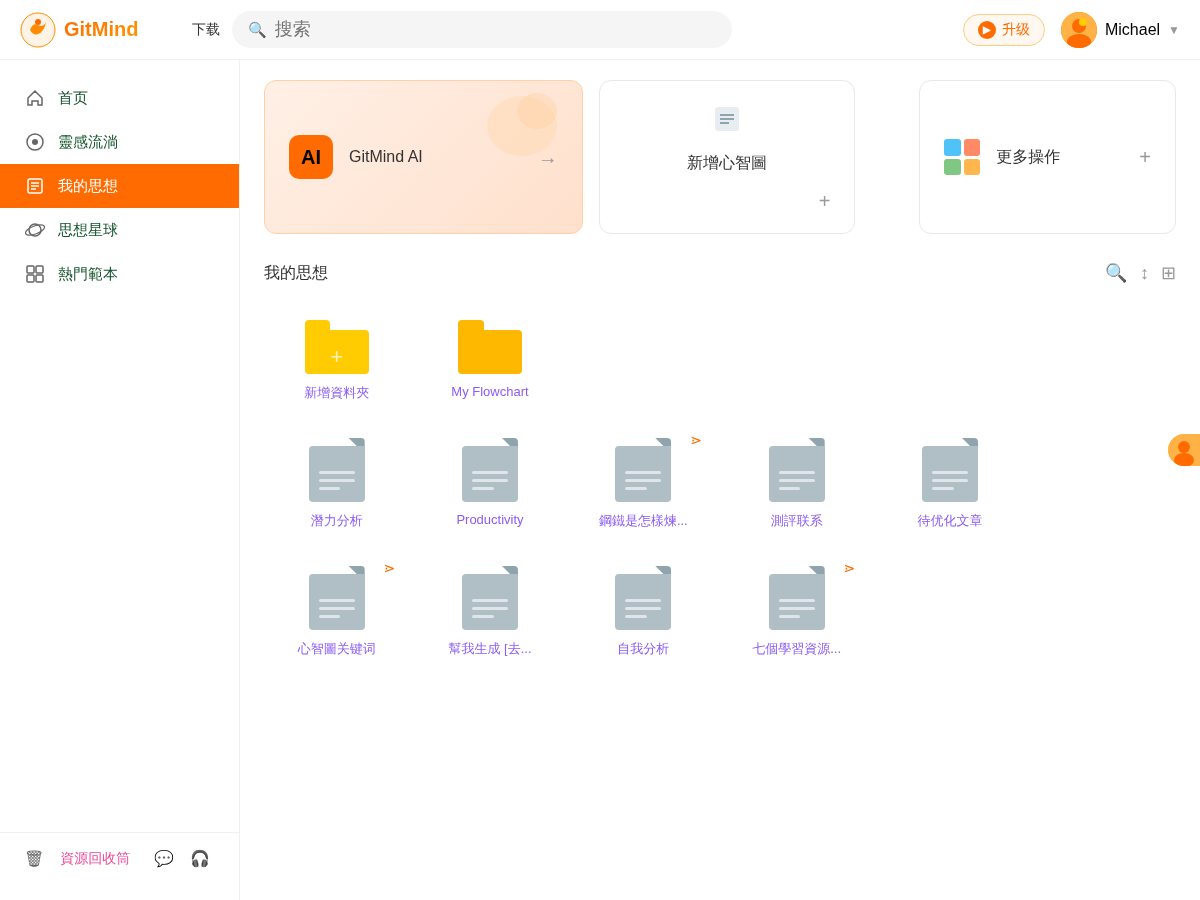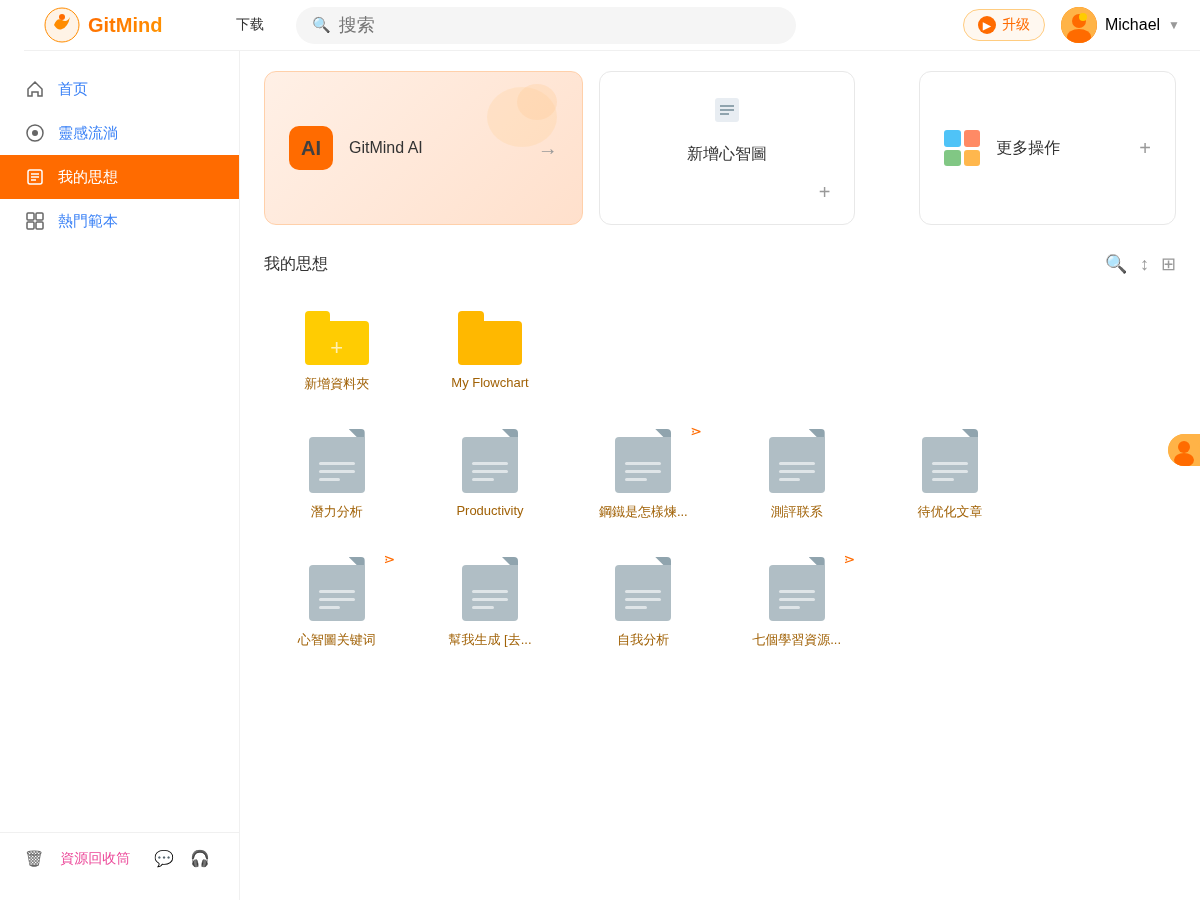--- a/index.html
+++ b/index.html
@@ -1,26 +1,24 @@
 <!DOCTYPE html>
 <html><head>
   <meta charset="utf-8">
   <style>
     * { box-sizing: border-box; margin: 0; padding: 0; }
     body { font-family: -apple-system, BlinkMacSystemFont, 'PingFang SC', 'Microsoft YaHei', sans-serif; background: #fff; width: 1200px; height: 900px; overflow: hidden; display: flex; flex-direction: column; }
 
     
     .header {
-      height: 51px;
+      height: 60px;
       display: flex;
       align-items: center;
       padding: 0 20px;
       border-bottom: 1px solid #f0f0f0;
-      gap: 20px;
-      margin-left: 24px;
     }
     .logo-area {
       display: flex;
       align-items: center;
       gap: 8px;
       min-width: 160px;
     }
     .logo-icon {
       width: 36px;
       height: 36px;
@@ -125,21 +123,21 @@
     .sidebar-nav {
       flex: 1;
     }
     .sidebar-item {
       display: flex;
       align-items: center;
       gap: 12px;
       padding: 12px 24px;
       cursor: pointer;
       font-size: 15px;
-      color: #3b82f6;
+      color: #14532d;
       border-radius: 0;
     }
     .sidebar-item.active {
       background: #ff6b00;
       color: white;
     }
     .sidebar-item.active .sidebar-icon { color: white; }
     .sidebar-icon {
       font-size: 18px;
       color: #666;
@@ -199,21 +197,21 @@
       border: 1px solid #e8e8e8;
     }
     .action-icon-ai {
       width: 44px;
       height: 44px;
       background: #ff6b00;
       border-radius: 10px;
       display: flex;
       align-items: center;
       justify-content: center;
-      color: #404040;
+      color: #000000;
       font-size: 20px;
       font-weight: bold;
     }
     .action-card-label {
       font-size: 16px;
       font-weight: 500;
       color: #333;
     }
     .action-card-arrow {
       margin-left: auto;
@@ -349,21 +347,21 @@
       flex-direction: column;
       gap: 5px;
     }
     .file-line {
       height: 3px;
       background: rgba(255,255,255,0.6);
       border-radius: 2px;
     }
     .file-name {
       font-size: 13px;
-      color: #a16207;
+      color: #8b5cf6;
       text-align: right;
       word-break: break-all;
       max-width: 100px;
     }
     .share-badge {
       position: absolute;
       top: 10px;
       right: 14px;
       color: #ff6b00;
       font-size: 14px;
@@ -439,20 +437,29 @@
               <line x1="6" y1="7" x2="14" y2="7" stroke="white" stroke-width="1.5"></line>
               <line x1="6" y1="10" x2="14" y2="10" stroke="white" stroke-width="1.5"></line>
               <line x1="6" y1="13" x2="11" y2="13" stroke="white" stroke-width="1.5"></line>
             </svg>
         </span>
         <span>我的思想</span>
       </div>
       <div class="sidebar-item">
         <span class="sidebar-icon">
           <svg width="20" height="20" viewBox="0 0 20 20">
+              <circle cx="10" cy="10" r="6" fill="none" stroke="#666" stroke-width="1.5"></circle>
+              <ellipse cx="10" cy="10" rx="10" ry="4" fill="none" stroke="#666" stroke-width="1.2" transform="rotate(-20 10 10)"></ellipse>
+            </svg>
+        </span>
+        <span>思想星球</span>
+      </div>
+      <div class="sidebar-item">
+        <span class="sidebar-icon">
+          <svg width="20" height="20" viewBox="0 0 20 20">
             <rect x="2" y="2" width="7" height="7" rx="1" fill="none" stroke="#666" stroke-width="1.5"></rect>
             <rect x="11" y="2" width="7" height="7" rx="1" fill="none" stroke="#666" stroke-width="1.5"></rect>
             <rect x="2" y="11" width="7" height="7" rx="1" fill="none" stroke="#666" stroke-width="1.5"></rect>
             <rect x="11" y="11" width="7" height="7" rx="1" fill="none" stroke="#666" stroke-width="1.5"></rect>
           </svg>
         </span>
         <span>熱門範本</span>
       </div>
     </div>
     <div class="sidebar-footer">

